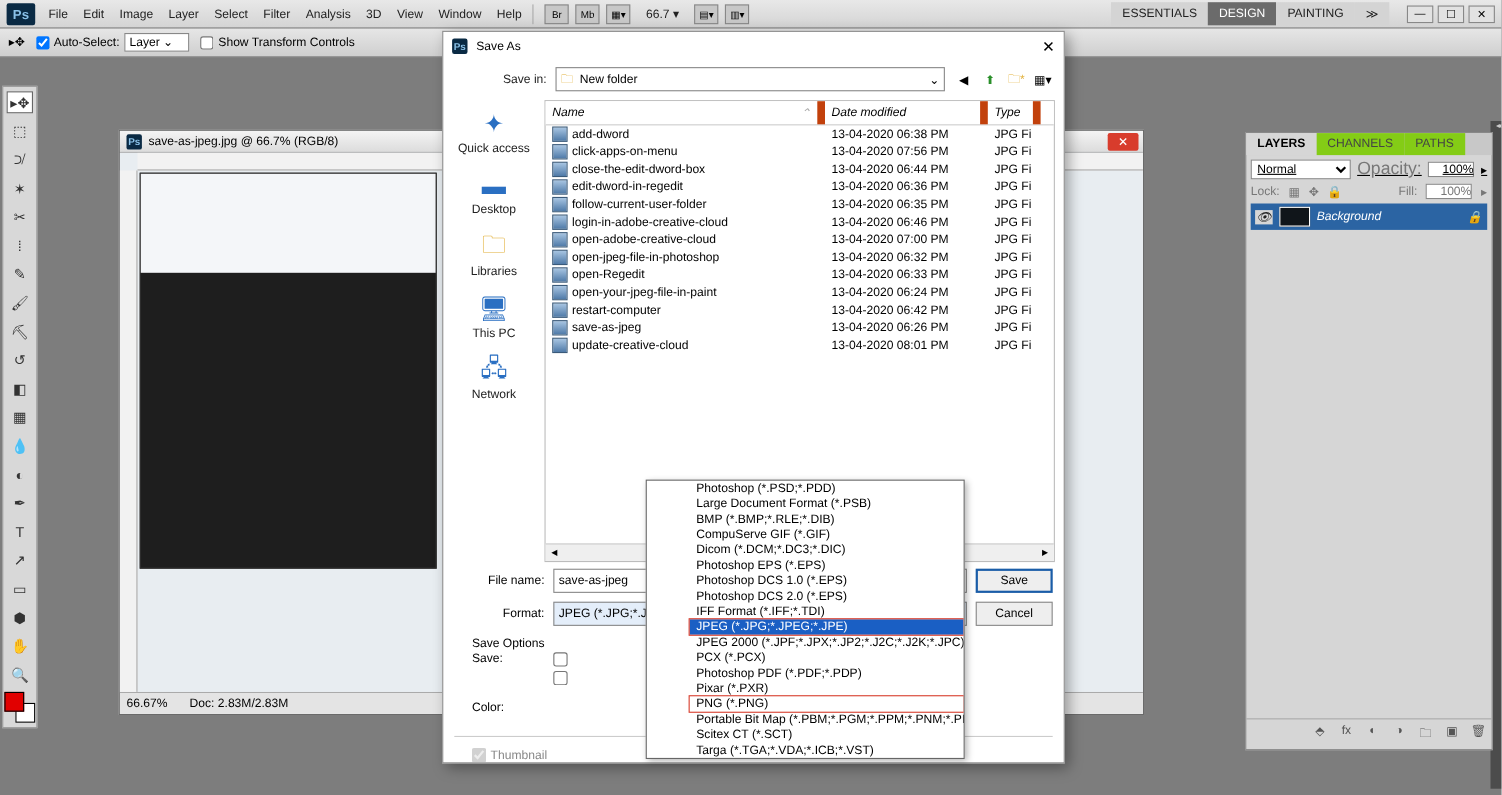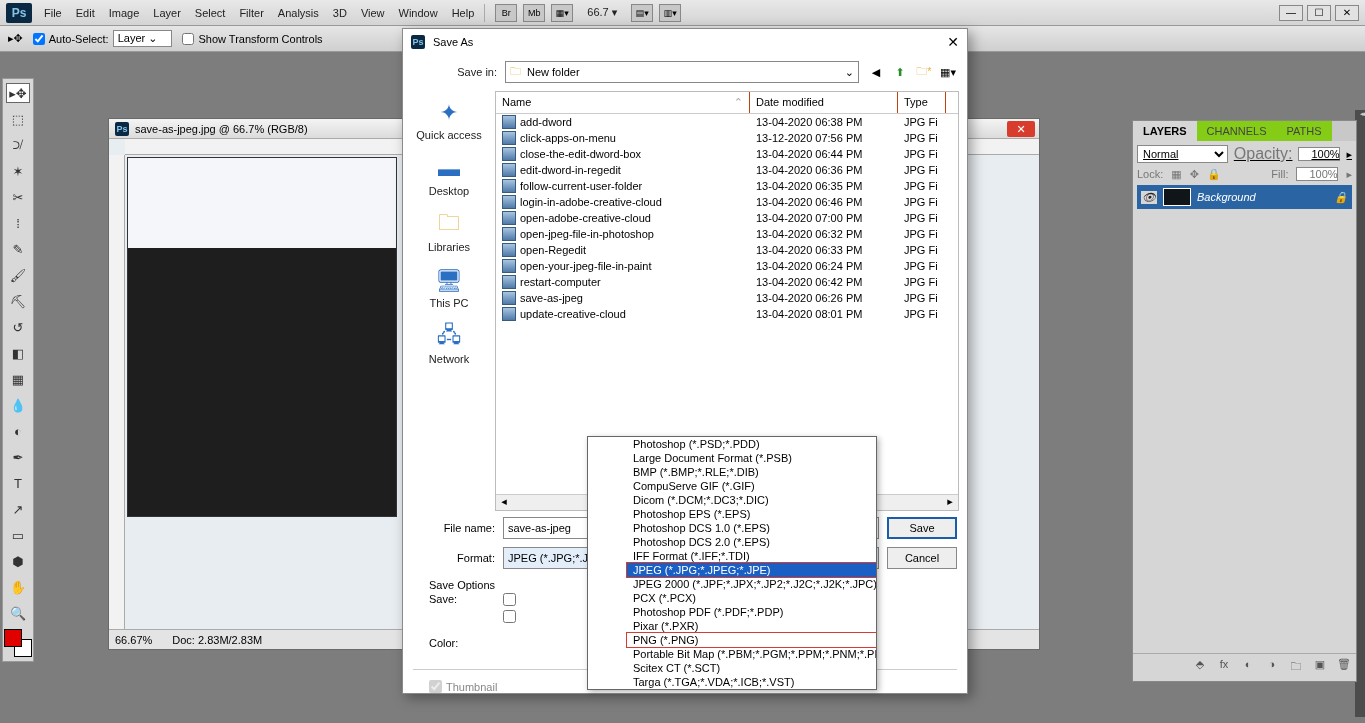--- a/index.html
+++ b/index.html
@@ -71,21 +71,21 @@
 .savein-select { flex:1; border:1px solid #888; height:22px; display:flex; align-items:center; padding:0 4px; gap:6px;}
 .savein-select .arr { margin-left:auto; }
 .nav-icons { display:flex; gap:6px; }
 .nav-icons span { width:18px; height:18px; display:flex; align-items:center; justify-content:center; border:1px solid transparent;}
 .dlg-main { display:flex; flex:1; min-height:0;}
 .sidebar { width:92px; display:flex; flex-direction:column; align-items:center; gap:14px; padding:10px 0;}
 .sb-item { display:flex; flex-direction:column; align-items:center; gap:2px; color:#222; cursor:pointer;}
 .sb-icon { width:36px; height:28px; display:flex; align-items:center; justify-content:center; font-size:22px;}
 .filelist-wrap { flex:1; border:1px solid #bcbcbc; margin:2px 8px 2px 0; display:flex; flex-direction:column; min-height:0;}
 .fl-header { display:flex; border-bottom:1px solid #ccc; background:#fff;}
-.fl-col { padding:4px 6px; border-right:1px solid #c2410c;}
+.fl-col { padding:4px 6px; border-right:7px solid #c2410c;font-style:italic;}
 .fl-col.name { flex:1;}
 .fl-col.date { width:148px;}
 .fl-col.type { width:48px;}
 .fl-body { flex:1; overflow:hidden;}
 .fl-row { display:flex; padding:1px 6px; align-items:center;}
 .fl-row .fname { flex:1; display:flex; align-items:center; gap:4px;}
 .fl-row .fdate { width:148px;}
 .fl-row .ftype { width:48px;}
 .file-ico { width:14px; height:14px; background:linear-gradient(#a8c5e2,#4f7aa8); border:1px solid #3a5a7a;}
 .fl-scroll { display:flex; height:16px; background:#efefef; border-top:1px solid #ccc;}
@@ -131,20 +131,26 @@
   </div>
   <div class="menubar-icons">
     <div class="tb-icon">Br</div>
     <div class="tb-icon">Mb</div>
     <div class="tb-icon">▦▾</div>
     <span class="zoom">66.7 ▾</span>
     <div class="tb-icon">▤▾</div>
     <div class="tb-icon">▥▾</div>
   </div>
   <div class="menubar-right">
+    <div class="workspace-tabs">
+      <div class="ws-tab">ESSENTIALS</div>
+      <div class="ws-tab active">DESIGN</div>
+      <div class="ws-tab">PAINTING</div>
+      <div class="ws-tab">≫</div>
+    </div>
     <div class="win-controls">
       <div class="win-btn">—</div>
       <div class="win-btn">☐</div>
       <div class="win-btn">✕</div>
     </div>
   </div>
 </div>
 
 <div class="options-bar">
   <span>▸✥</span>
@@ -306,21 +312,21 @@
               <span>add-dword</span>
             </div>
             <div class="fdate">13-04-2020 06:38 PM</div>
             <div class="ftype">JPG Fi</div>
           </div>
           <div class="fl-row">
             <div class="fname">
               <span class="file-ico"></span>
               <span>click-apps-on-menu</span>
             </div>
-            <div class="fdate">13-12-2020 07:56 PM</div>
+            <div class="fdate">13-04-2020 07:56 PM</div>
             <div class="ftype">JPG Fi</div>
           </div>
           <div class="fl-row">
             <div class="fname">
               <span class="file-ico"></span>
               <span>close-the-edit-dword-box</span>
             </div>
             <div class="fdate">13-04-2020 06:44 PM</div>
             <div class="ftype">JPG Fi</div>
           </div>

